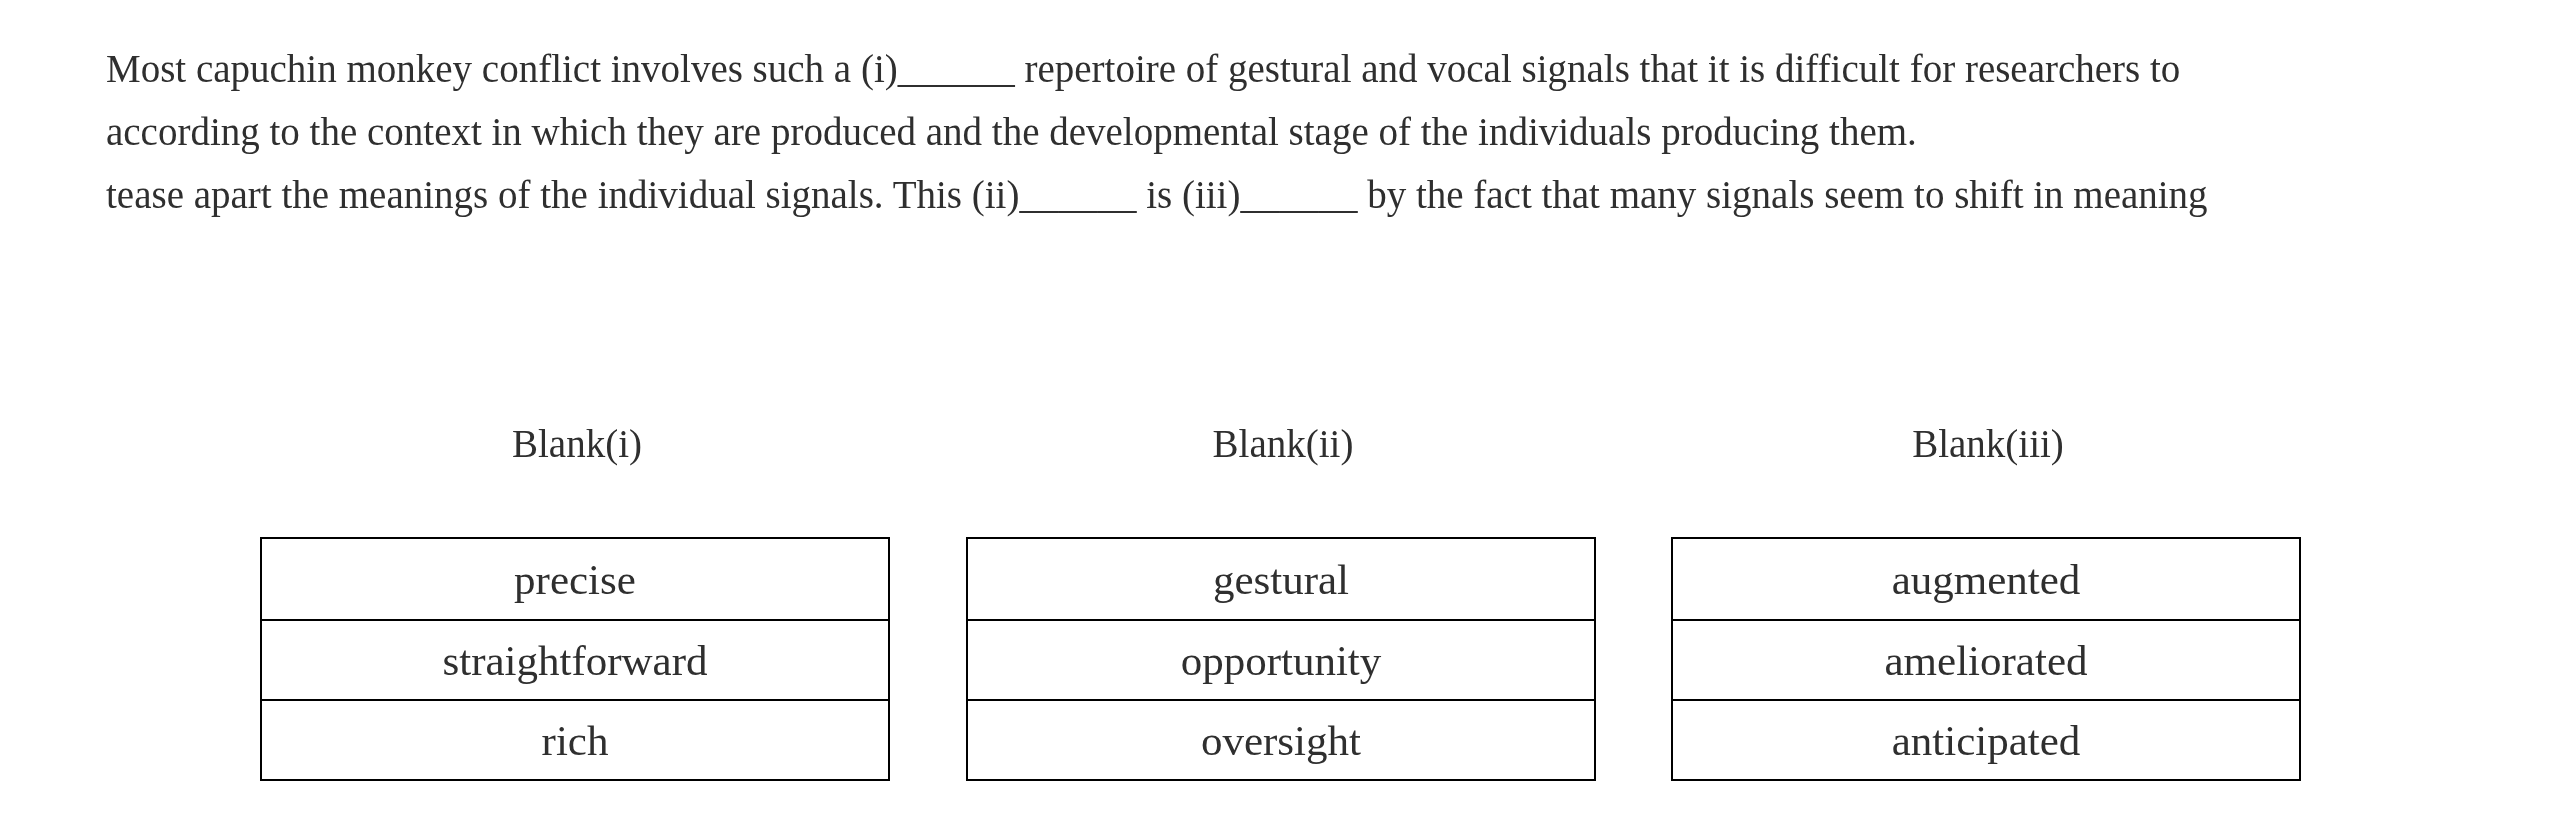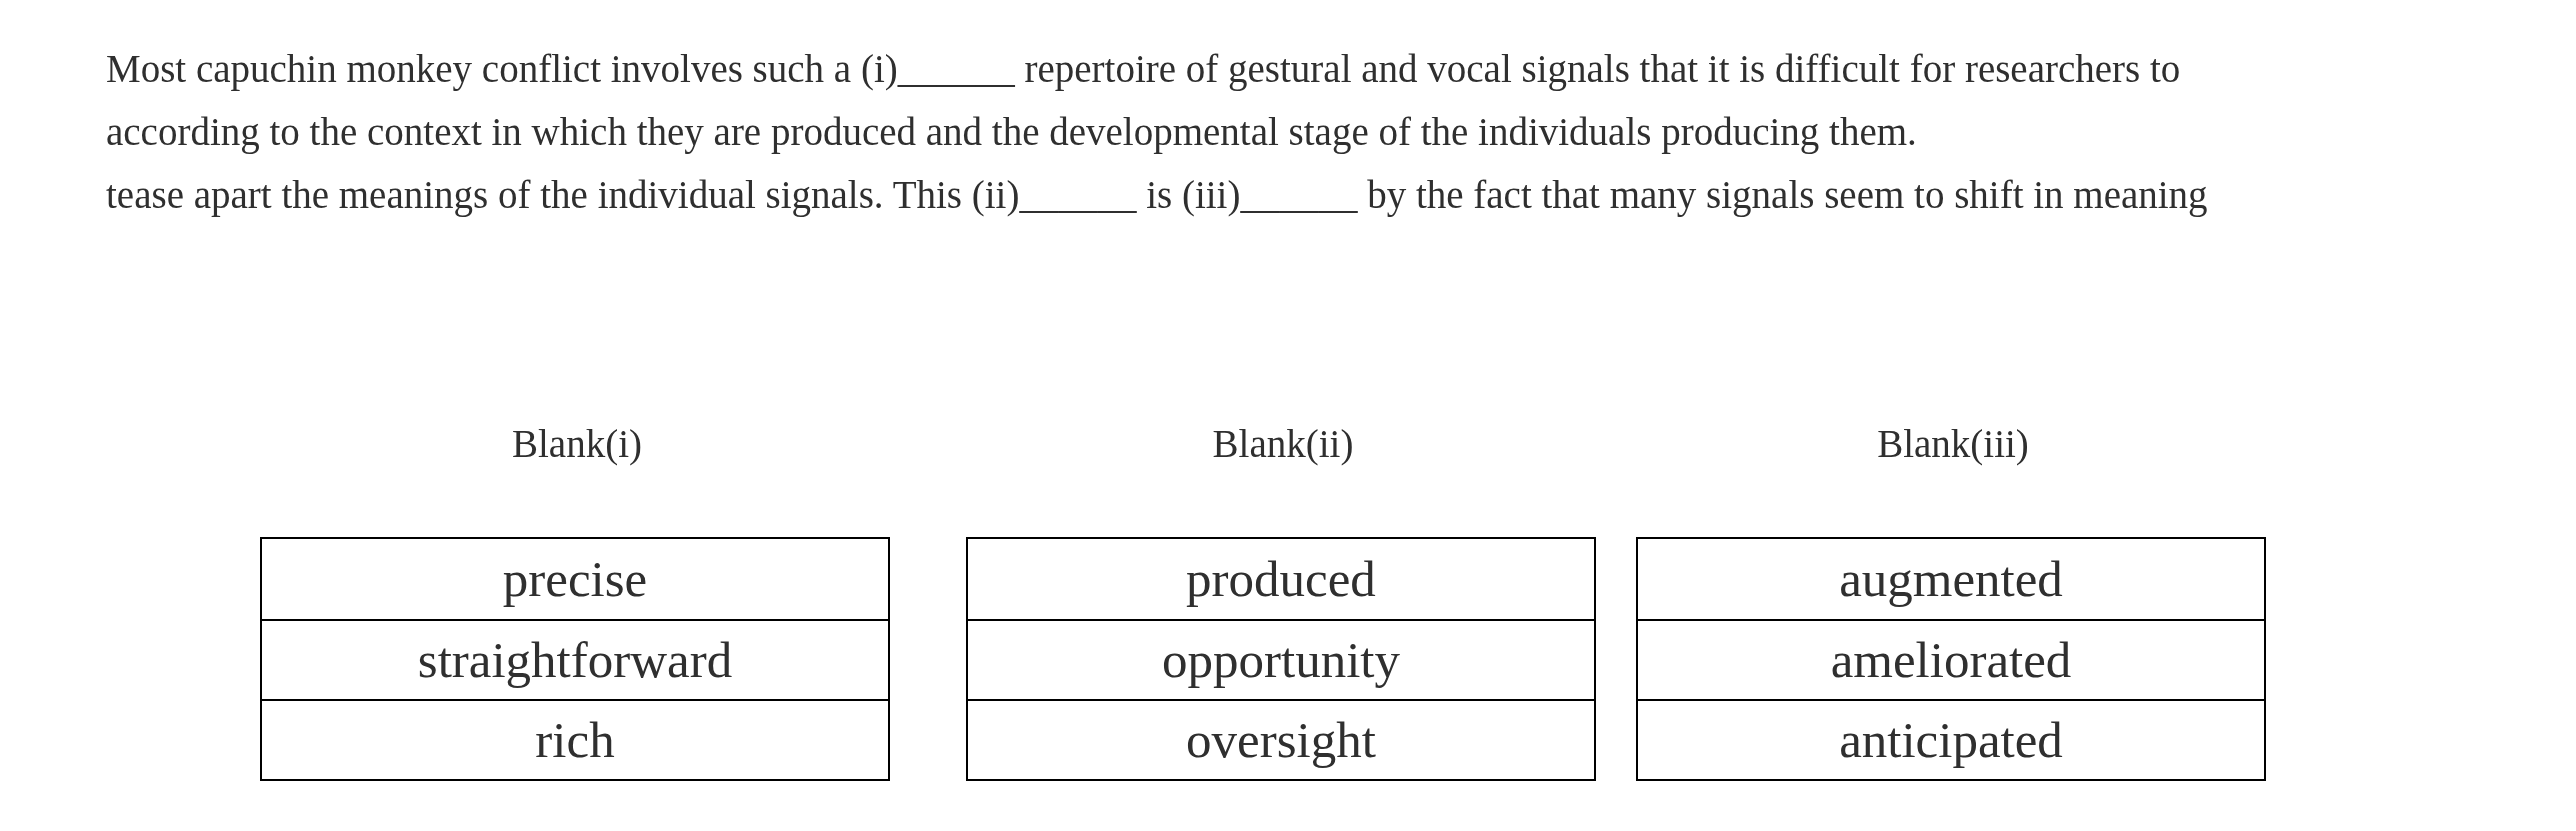--- a/index.html
+++ b/index.html
@@ -21,39 +21,39 @@
     line-height: 63px;
     white-space: nowrap;
   }
   .blank-col {
     position: absolute;
     top: 420px;
     width: 634px;
   }
   .col-1 { left: 260px; }
   .col-2 { left: 966px; }
-  .col-3 { left: 1636px; }
+  .col-3 { left: 1671px; }
   .blank-header {
     text-align: center;
     font-size: 39px;
     line-height: 47px;
     height: 47px;
   }
   .opt-table {
     margin-top: 70px;
     width: 630px;
     border: 2.4px solid #000000;
     background: #ffffff;
   }
   .opt-cell {
     height: 80px;
     display: flex;
     align-items: center;
     justify-content: center;
-    font-size: 51px;
+    font-size: 43px;
     cursor: default;
   }
   .opt-cell + .opt-cell {
     border-top: 2.4px solid #000000;
   }
 </style>
 </head>
 <body>
 
 <div class="passage">
@@ -67,21 +67,21 @@
   <div class="opt-table">
     <div class="opt-cell">precise</div>
     <div class="opt-cell">straightforward</div>
     <div class="opt-cell">rich</div>
   </div>
 </div>
 
 <div class="blank-col col-2">
   <div class="blank-header">Blank(ii)</div>
   <div class="opt-table">
-    <div class="opt-cell">produced</div>
+    <div class="opt-cell">gestural</div>
     <div class="opt-cell">opportunity</div>
     <div class="opt-cell">oversight</div>
   </div>
 </div>
 
 <div class="blank-col col-3">
   <div class="blank-header">Blank(iii)</div>
   <div class="opt-table">
     <div class="opt-cell">augmented</div>
     <div class="opt-cell">ameliorated</div>

